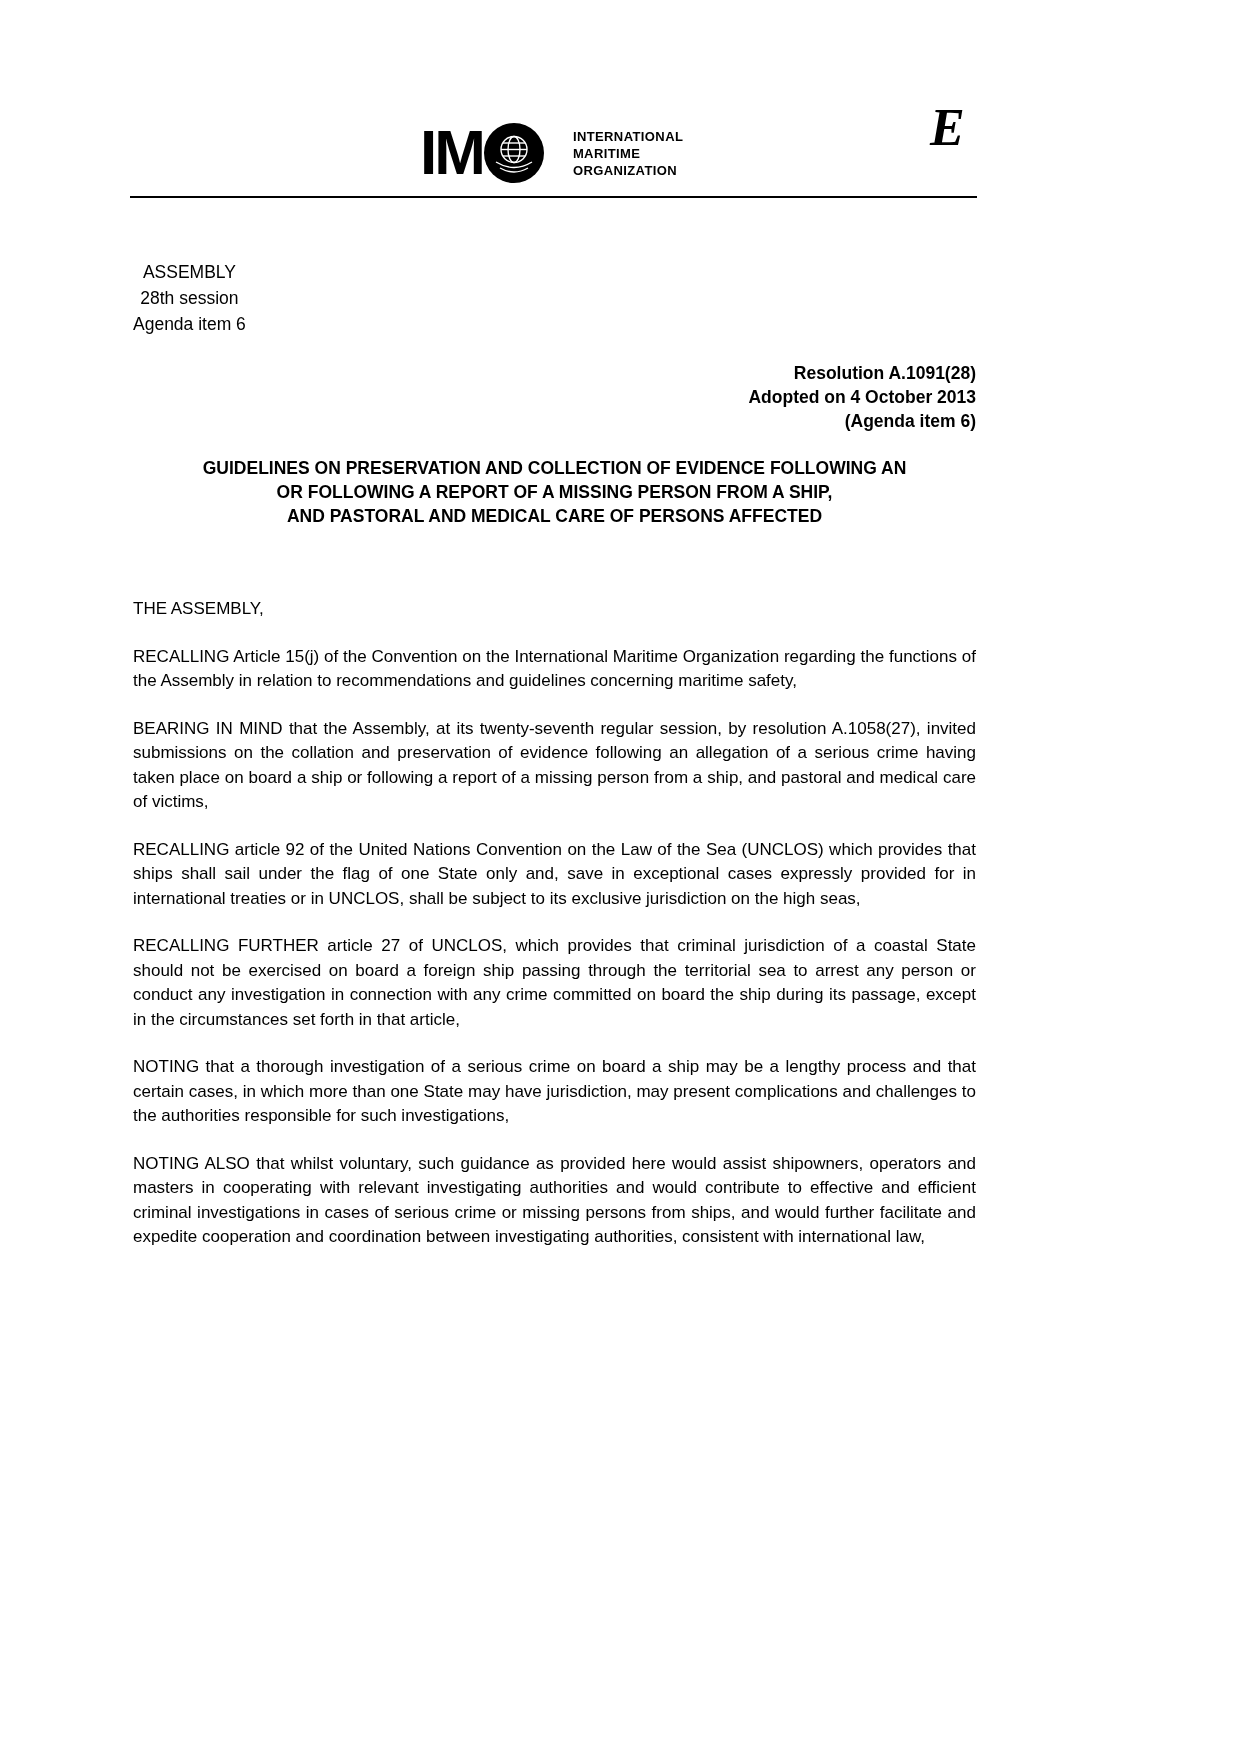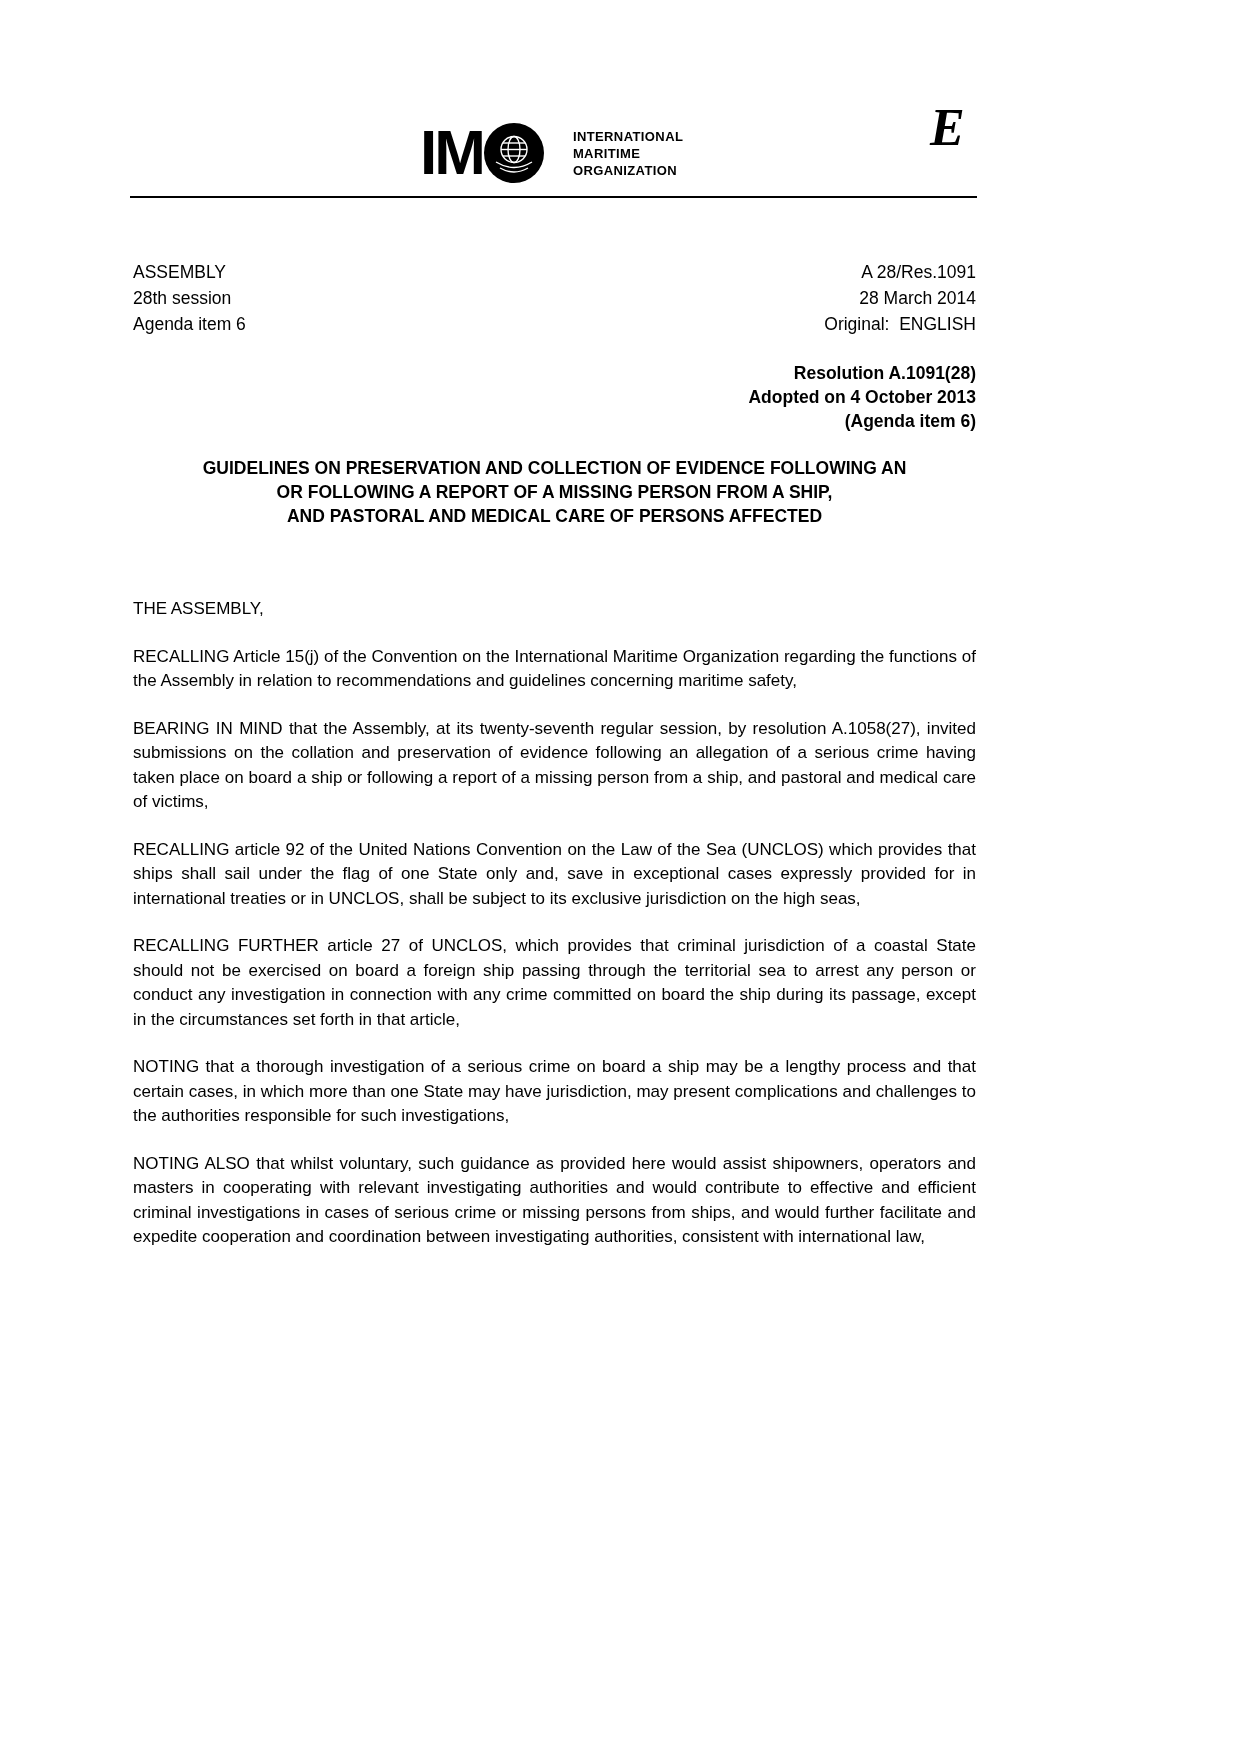--- a/index.html
+++ b/index.html
@@ -28,21 +28,21 @@
     font-size:52px; line-height:1;
   }
   .header-rule { position:absolute; left:130px; top:196px; width:847px; height:2px; background:#000; }
 
   
   .meta-row {
     position:absolute; left:133px; top:259px; width:843px;
     display:flex; justify-content:space-between;
     font-size:17.5px; line-height:26px;
   }
-  .meta-col div { white-space:pre; }
+  .meta-col div { white-space:pre;text-align:center; }
   .meta-col.right { text-align:right; }
 
   
   .resolution-heading {
     position:absolute; left:133px; top:361px; width:843px;
     text-align:right; font-weight:bold; font-size:17.5px; line-height:24px;
   }
   .doc-title {
     position:absolute; left:133px; top:456px; width:843px;
     text-align:center; font-weight:bold; font-size:17.5px; line-height:24px;
@@ -110,25 +110,20 @@
 
   <div class="lang-letter">E</div>
   <div class="header-rule"></div>
 
   <div class="meta-row">
     <div class="meta-col left">
       <div>ASSEMBLY</div>
       <div>28th session</div>
       <div>Agenda item 6</div>
     </div>
-    <div class="meta-col right">
-      <div>A 28/Res.1091</div>
-      <div>28 March 2014</div>
-      <div>Original:  ENGLISH</div>
-    </div>
   </div>
 
   <div class="resolution-heading">
     <div>Resolution A.1091(28)</div>
     <div>Adopted on 4 October 2013</div>
     <div>(Agenda item 6)</div>
   </div>
 
   <div class="doc-title">
     <div>GUIDELINES ON PRESERVATION AND COLLECTION OF EVIDENCE FOLLOWING AN</div>

